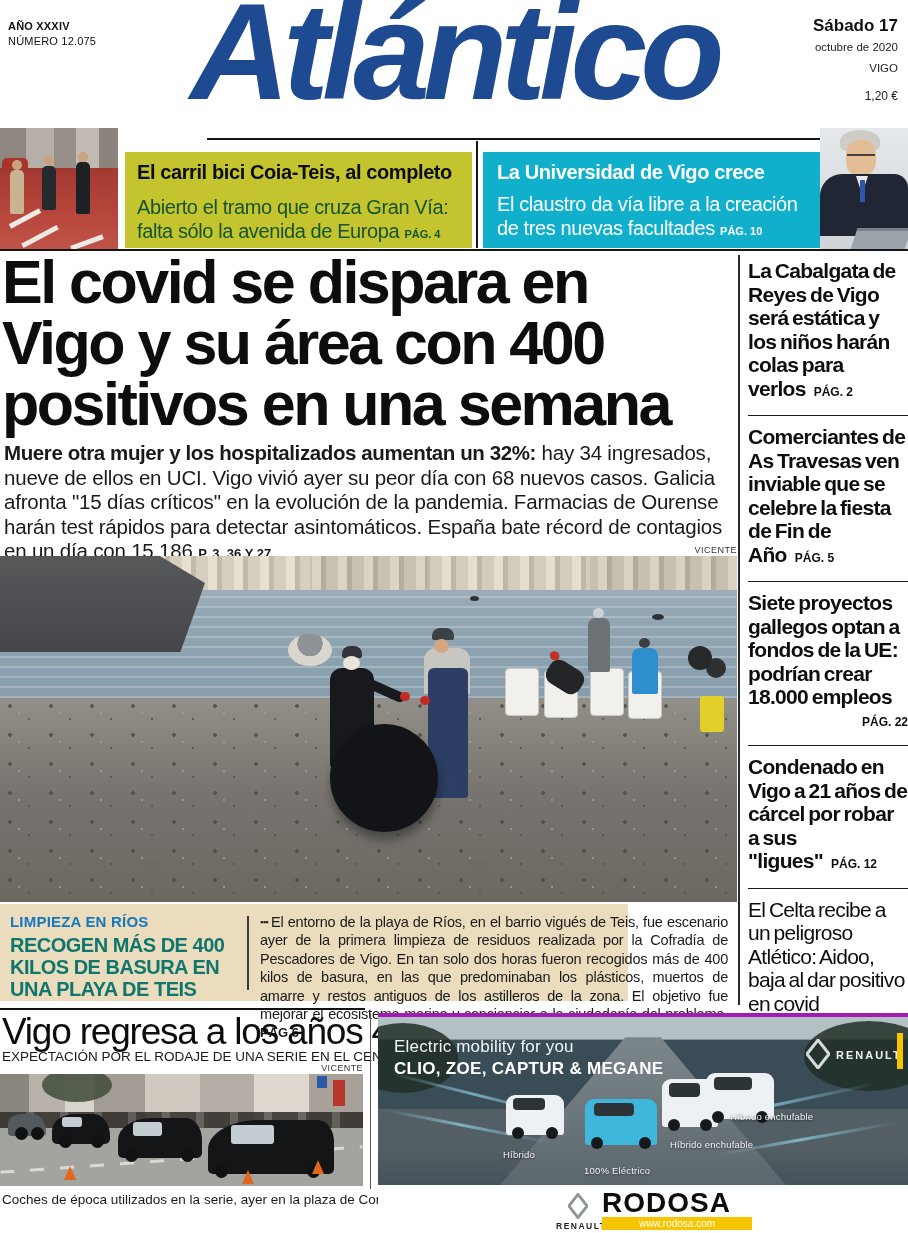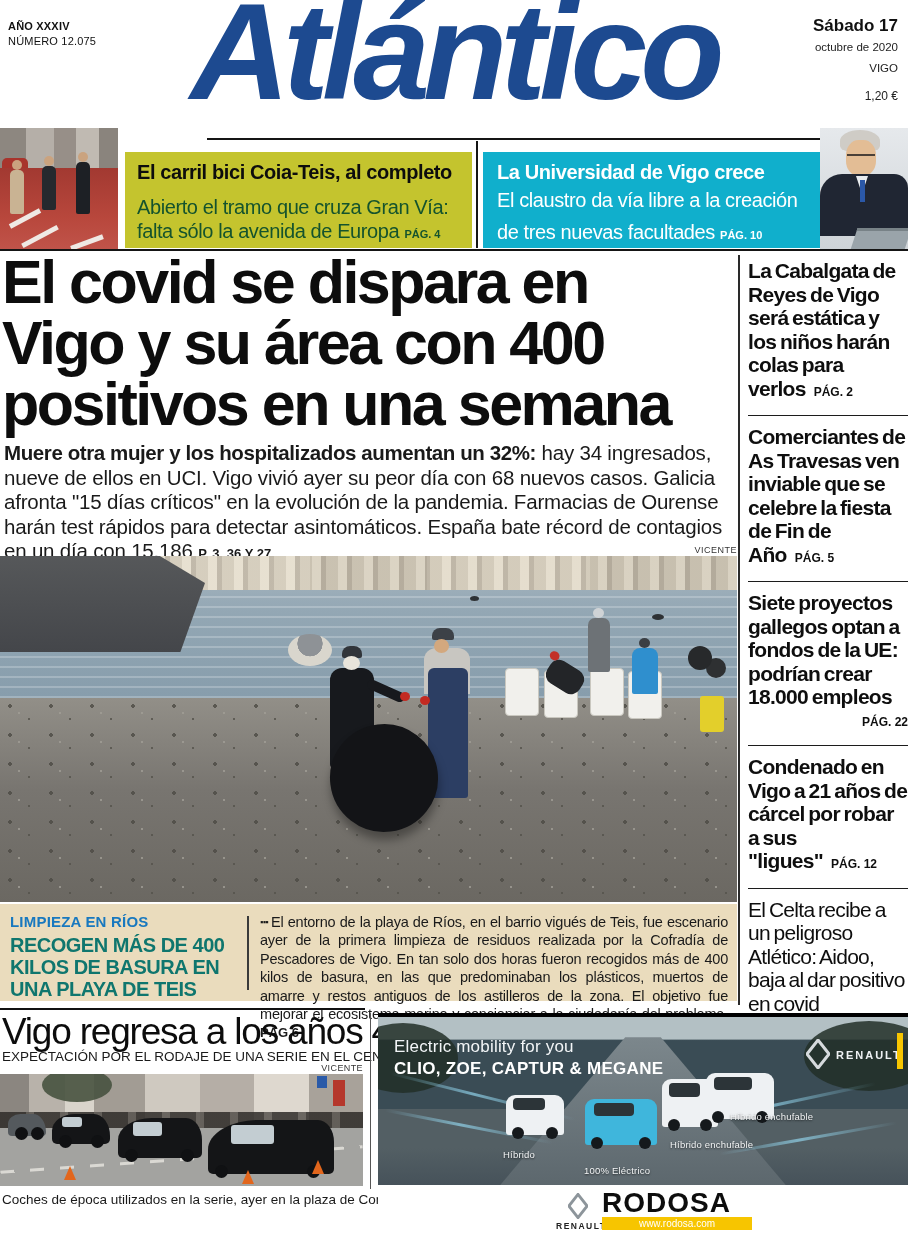--- a/index.html
+++ b/index.html
@@ -36,21 +36,21 @@
   .ped { position:absolute; width:14px; height:44px; border-radius:5px 5px 2px 2px; }
   .ped::before { content:''; position:absolute; left:50%; top:-10px; transform:translateX(-50%); width:10px; height:10px; border-radius:50%; background:#caa37f; }
 
   .teaser-yellow { left:125px; top:152px; width:347px; height:96px; background:var(--teaser-yellow,#c4c42e); padding:9px 12px; }
   .teaser-yellow .t { font-size:20px; font-weight:bold; letter-spacing:-.4px; color:#0d0d0d; }
   .teaser-yellow .x { font-size:20px; line-height:24px; letter-spacing:-.4px; color:#14532d; margin-top:11px; }
   .pg-small { font-size:11px; font-weight:bold; letter-spacing:0; }
 
   .teaser-cyan { left:483px; top:152px; width:355px; height:96px; background:var(--teaser-cyan,#10afcc); padding:9px 14px; color:#fff; }
   .teaser-cyan .t { font-size:20px; font-weight:bold; letter-spacing:-.4px; }
-  .teaser-cyan .x { font-size:20px; line-height:32px; letter-spacing:-.4px; margin-top:0; }
+  .teaser-cyan .x { font-size:20px; line-height:24px; letter-spacing:-.4px; margin-top:8px; }
 
   .rector-photo { left:820px; top:128px; width:88px; height:122px; overflow:hidden; background:linear-gradient(180deg,#e6e9ec,#cfd4d8); }
   .rector-photo .hair { position:absolute; left:20px; top:2px; width:40px; height:22px; border-radius:50% 50% 30% 30%; background:#cfccc6; }
   .rector-photo .face { position:absolute; left:26px; top:12px; width:30px; height:36px; border-radius:42%; background:#e3bd95; }
   .rector-photo .glasses { position:absolute; left:27px; top:26px; width:28px; height:7px; border-top:2px solid #4a4038; }
   .rector-photo .body { position:absolute; left:0; top:46px; width:88px; height:62px; border-radius:22px 14px 0 0; background:#202633; }
   .rector-photo .shirt { position:absolute; left:36px; top:48px; width:12px; height:18px; background:#e9ecef; clip-path:polygon(0 0,100% 0,50% 100%); }
   .rector-photo .tie { position:absolute; left:40px; top:52px; width:5px; height:22px; background:#2b58a8; }
   .rector-photo .laptop { position:absolute; left:34px; top:100px; width:54px; height:22px; background:#9aa4aa; transform:skewX(-18deg); border-top:3px solid #788287; }
 
@@ -104,21 +104,21 @@
   .mp-man2::before { content:''; position:absolute; left:5px; top:-10px; width:11px; height:10px; border-radius:50%; background:#cfd3d6; }
   .mp-bender { position:absolute; left:546px; top:108px; width:38px; height:26px; border-radius:10px; background:#232528; transform:rotate(32deg); }
   .mp-bender .cap { position:absolute; left:-6px; top:-4px; width:10px; height:9px; border-radius:50%; background:#c23028; }
   .mp-blue { position:absolute; left:632px; top:92px; width:26px; height:46px; border-radius:8px 8px 2px 2px; background:#2f8fce; }
   .mp-blue::before { content:''; position:absolute; left:7px; top:-10px; width:11px; height:10px; border-radius:50%; background:#3b3f44; }
   .sack { position:absolute; width:34px; height:48px; background:#f1f0ec; border:1px solid #c9c7bf; border-radius:4px; }
   .mp-ybag { position:absolute; left:700px; top:140px; width:24px; height:36px; background:#e3cf2b; border-radius:3px; }
   .mp-tires2 { position:absolute; left:688px; top:90px; width:24px; height:24px; border-radius:50%; background:#27292b; box-shadow:16px 10px 0 -2px #2e3032; }
 
   
-  .caption-box { left:0; top:904px; width:737px; height:97px; background:var(--caption-beige,#eadcbd); }
+  .caption-box { left:0; top:904px; width:628px; height:97px; background:var(--caption-beige,#eadcbd); }
   .cap-kicker { position:absolute; left:10px; top:9px; font-size:15px; font-weight:bold; color:var(--kicker-blue,#1878bf); letter-spacing:.2px; }
   .cap-title { position:absolute; left:10px; top:30px; width:225px; font-size:20px; line-height:22px; font-weight:bold; letter-spacing:-.5px; color:#0f766e; }
   .cap-divider { position:absolute; left:247px; top:12px; width:2px; height:74px; background:#3a3a3a; }
   .cap-body { position:absolute; left:260px; top:9px; width:468px; font-size:14.5px; line-height:18.4px; text-align:justify; color:#1a1a1a; letter-spacing:-.2px; }
   .cap-body .blt { font-size:9px; vertical-align:2px; letter-spacing:-1px; margin-right:3px; }
   .cap-body b.pg { font-size:13px; letter-spacing:0; }
 
   
   .vrule-main { left:738px; top:255px; width:1.5px; height:750px; background:#2a2a2a; }
   .sidebar { left:748px; top:250px; width:160px; }
@@ -169,21 +169,21 @@
   .blp-dash { position:absolute; left:0; top:84px; width:100%; height:3px;
      background:repeating-linear-gradient(90deg,#e8e6e0 0 14px,transparent 14px 30px); transform:rotate(-4deg); opacity:.8; }
   .vcar { position:absolute; background:#141517; border-radius:40% 16px 5px 5px / 55% 22px 5px 5px; }
   .vcar::after { content:''; position:absolute; bottom:-4px; left:7px; width:13px; height:13px; border-radius:50%;
      background:#101113; box-shadow:var(--ww,60px) 0 0 #101113; }
   .vcar .win { position:absolute; left:18%; top:10%; width:34%; height:34%; background:#c3cdd2; border-radius:3px; }
   .cone { position:absolute; width:0; height:0; border-left:6px solid transparent; border-right:6px solid transparent; border-bottom:14px solid #e2661c; }
   .bl-caption { left:2px; top:1192px; font-size:13.5px; color:#1a1a1a; }
 
   
-  .ad { left:378px; top:1013px; width:530px; height:220px; border-top:4px solid #000000; background:#fff; }
+  .ad { left:378px; top:1013px; width:530px; height:220px; border-top:4px solid #a21caf; background:#fff; }
   .ad-photo { position:relative; width:100%; height:168px; overflow:hidden;
      background:linear-gradient(180deg,#b3c0c4 0 13%,#3a4c55 14% 55%,#535f64 55% 78%,#46525a 100%); }
   .ad-tree { position:absolute; width:110px; height:70px; border-radius:50%; background:#222f28; opacity:.85; }
   .ad-road { position:absolute; left:22%; top:12%; width:56%; height:92%; background:linear-gradient(180deg,#7c878c,#5b666c);
      clip-path:polygon(44% 0,56% 0,100% 100%,0 100%); }
   .ad-streak { position:absolute; height:3px; border-radius:2px;
      background:linear-gradient(90deg,transparent,rgba(150,220,245,.65) 45%,transparent); }
   .ad-t1 { position:absolute; left:16px; top:20px; color:#f2f5f7; font-size:17px; letter-spacing:.2px; }
   .ad-t2 { position:absolute; left:16px; top:42px; color:#fff; font-size:17px; font-weight:bold; letter-spacing:.3px; }
   .ad-logo { position:absolute; left:428px; top:22px; width:24px; height:30px; }

